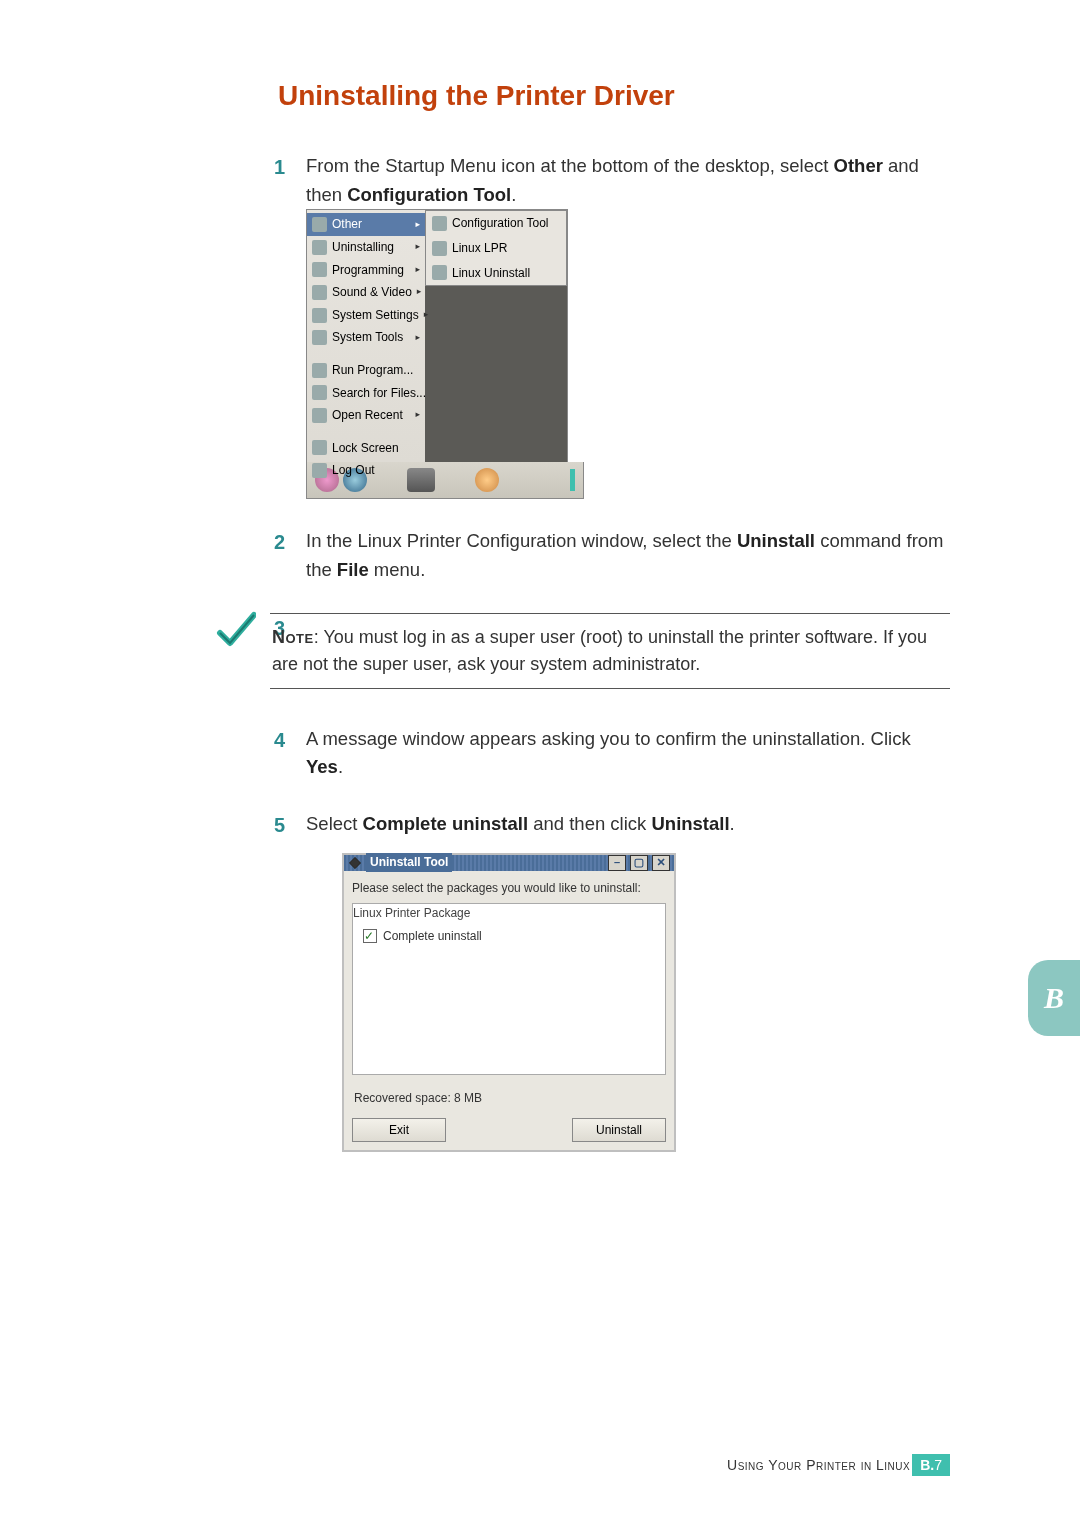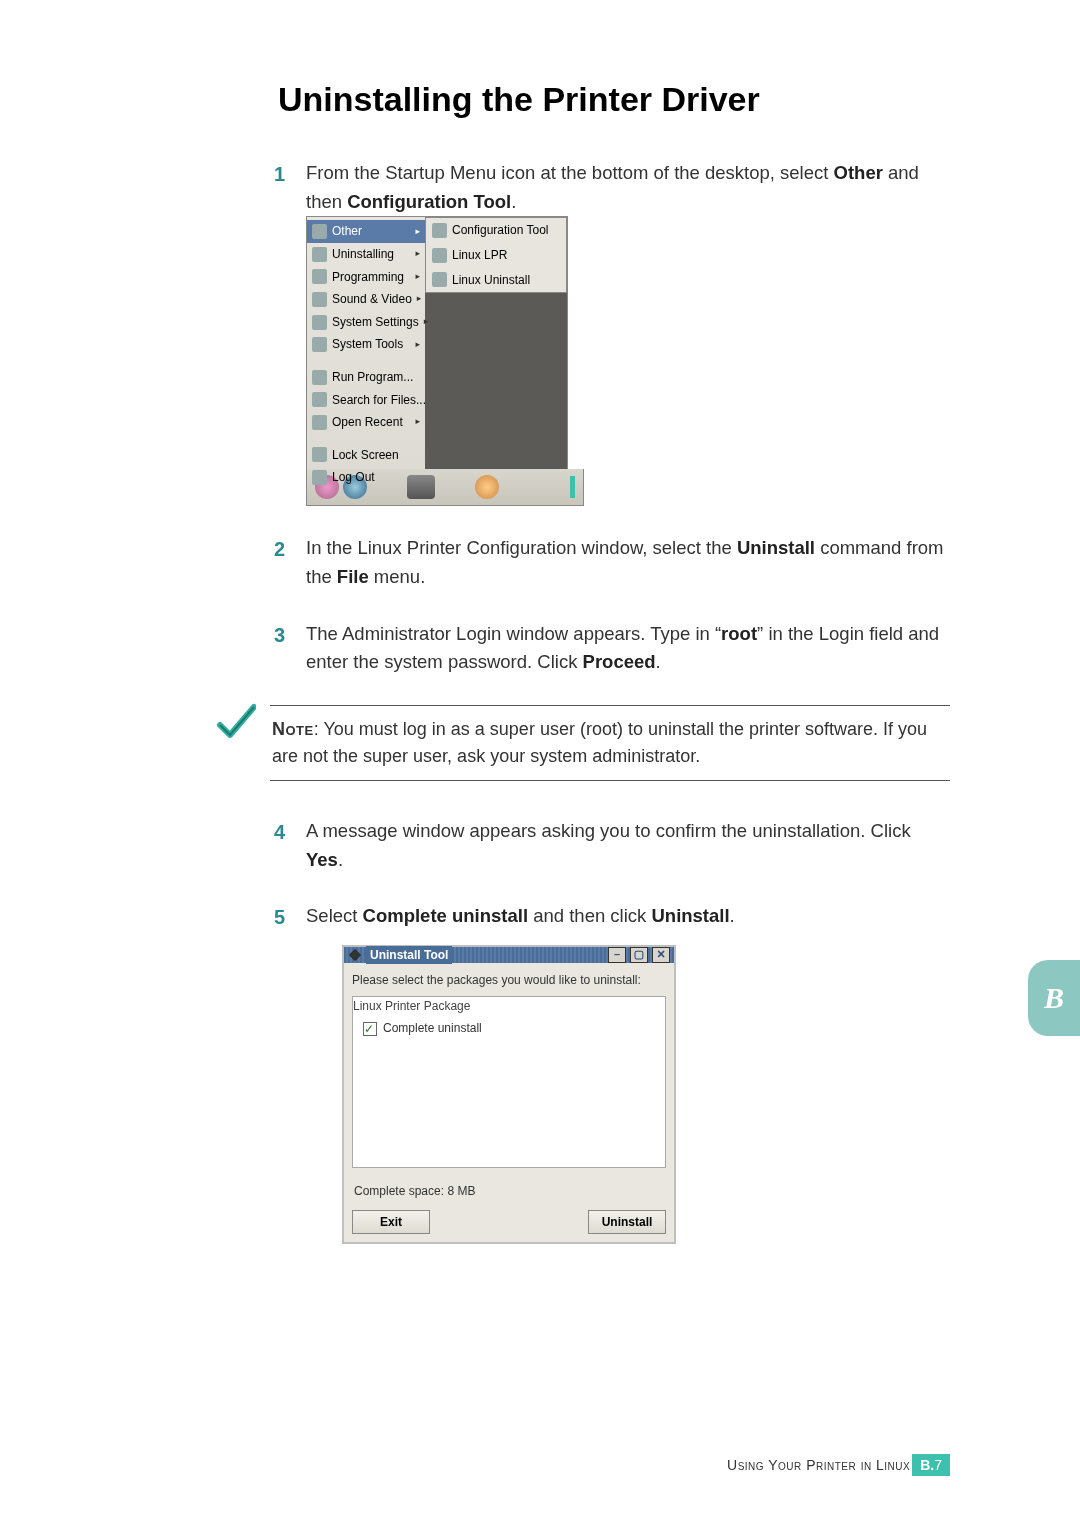--- a/index.html
+++ b/index.html
@@ -12,23 +12,23 @@
     position: relative;
     color: #333;
   }
   .page {
     padding: 80px 130px 60px 270px;
     position: relative;
     height: 100%;
     box-sizing: border-box;
   }
   h2.title {
-    font-size: 34px;
+    font-size: 28px;
     font-weight: bold;
-    color: #000000;
+    color: #c2410c;
     margin: 0 0 40px 8px;
   }
   ol.steps {
     list-style: none;
     padding: 0;
     margin: 0;
   }
   ol.steps > li {
     position: relative;
     padding-left: 36px;
@@ -174,23 +174,22 @@
     border:1px solid #aaa;background:#fff;height:170px;
   }
   .shot2 .pkgbox .group-label{color:#444;margin-bottom:4px;}
   .shot2 .chk{display:flex;align-items:center;gap:6px;margin-left:10px;}
   .shot2 .chk .box{width:12px;height:12px;border:1px solid #666;background:#fff;position:relative;}
   .shot2 .chk .box::after{content:"✓";position:absolute;top:-3px;left:0;font-size:12px;color:#2a7a2a;}
   .shot2 .recov{margin:14px 0 10px 2px;}
   .shot2 .btnrow{display:flex;gap:10px;}
   .shot2 .btnrow .spacer{flex:1;}
   .shot2 button.dlg{
-    width:78px;height:24px;border:1px solid #888;background:linear-gradient(#f3f1ea,#dedbd2);
+    width:94px;height:24px;border:1px solid #888;background:linear-gradient(#f3f1ea,#dedbd2);
     font-size:12px;
-    font-weight:bold;
   }
 
   
   .side-tab {
     position:absolute;
     right:0;
     top:960px;
     width:52px;height:76px;
     background:#8cc7c1;
     border-radius:20px 0 0 20px;
@@ -323,23 +322,20 @@
 
     <li>
       <span class="num">2</span>
       <span>
         <span>In the Linux Printer Configuration window, select the </span><b>Uninstall</b><span> command from the </span><b>File</b><span> menu.</span>
       </span>
     </li>
 
     <li>
       <span class="num">3</span>
-      <span>
-        <span>The Administrator Login window appears. Type in “</span><b>root</b><span>” in the Login field and enter the system password. Click </span><b>Proceed</b><span>.</span>
-      </span>
     </li>
   </ol>
 
   <div class="note-wrap">
     <div class="note-icon">
       <svg viewBox="0 0 40 40">
           <path d="M4 22 L14 32 L38 4" fill="none" stroke="#2fae9e" stroke-width="6" stroke-linecap="round" stroke-linejoin="round"></path>
           <path d="M4 22 L14 32 L38 4" fill="none" stroke="#1a7a70" stroke-width="2"></path>
         </svg>
     </div>
@@ -376,21 +372,21 @@
         <div class="content">
           <div class="instr">Please select the packages you would like to uninstall:</div>
           <div class="pkgbox">
             <div class="group-label">Linux Printer Package</div>
             <div class="chk">
               <span class="box"></span>
               <span>Complete uninstall</span>
             </div>
           </div>
           <div class="recov">
-            <span>Complete space:  </span><span>8 MB</span>
+            <span>Recovered space:  </span><span>8 MB</span>
           </div>
           <div class="btnrow">
             <button class="dlg">Exit</button>
             <span class="spacer"></span>
             <button class="dlg">Uninstall</button>
           </div>
         </div>
       </div>
     </li>
   </ol>

